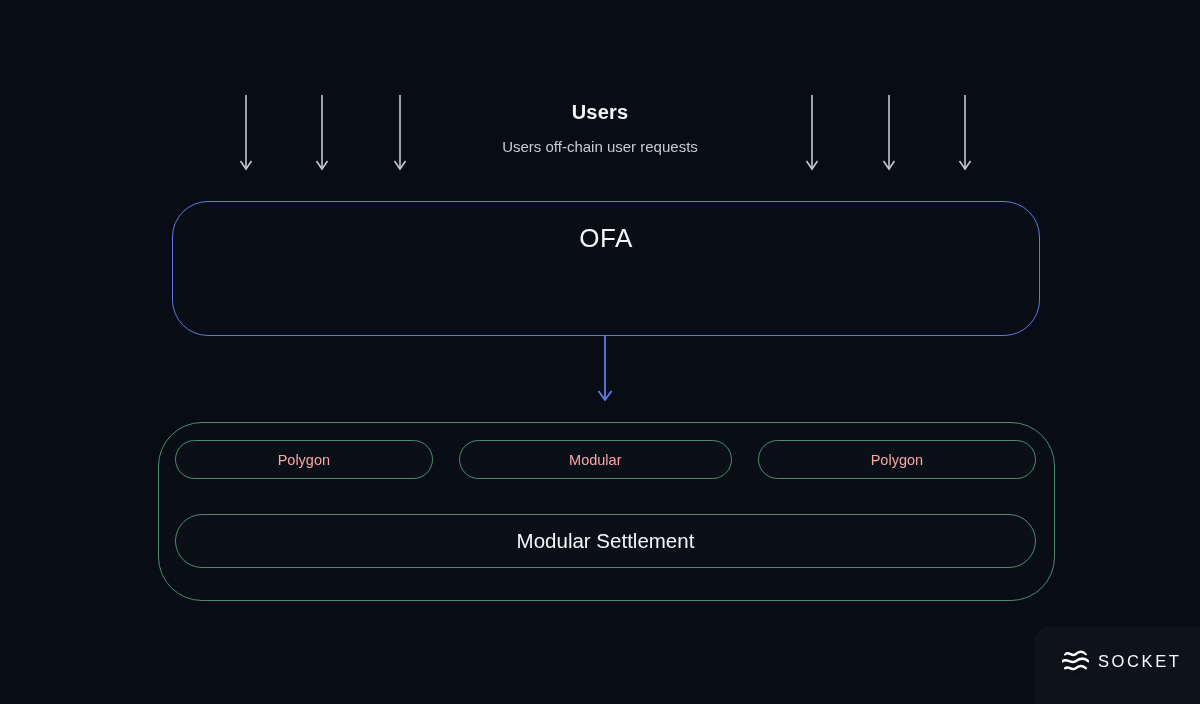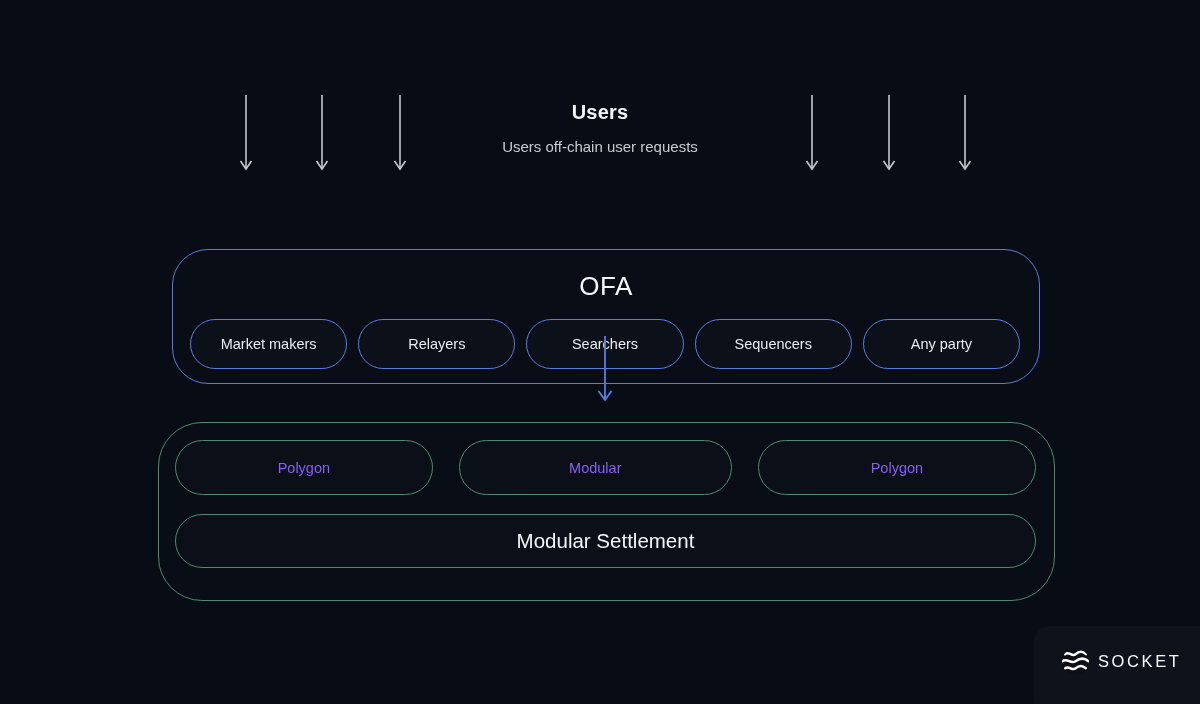--- a/index.html
+++ b/index.html
@@ -52,21 +52,20 @@
   .ofa-box {
     position: absolute;
     left: 172px;
     top: 201px;
     width: 868px;
     height: 135px;
     border: 1.5px solid #5a7ce0;
     border-radius: 36px;
     background: rgba(255,255,255,0.008);
     box-sizing: border-box;
-    margin-top: 48px;
   }
   .ofa-title {
     position: absolute;
     top: 21px;
     left: 0;
     width: 100%;
     text-align: center;
     font-size: 26px;
     font-weight: 500;
     letter-spacing: 0.5px;
@@ -119,29 +118,29 @@
   .chain-pills {
     position: absolute;
     left: 16px;
     right: 18px;
     top: 17px;
     display: flex;
     gap: 26px;
   }
   .chain-pill {
     flex: 1;
-    height: 55px;
+    height: 39px;
     border: 1.5px solid #4f8b6b;
     border-radius: 29px;
     background: rgba(255,255,255,0.012);
     display: flex;
     align-items: center;
     justify-content: center;
     font-size: 14.5px;
-    color: #8b5cf6;
+    color: #fca5a5;
     box-sizing: border-box;
     white-space: nowrap;
   }
   .modular-pill {
     position: absolute;
     left: 16px;
     right: 18px;
     top: 91px;
     height: 54px;
     border: 1.5px solid #4f8b6b;
@@ -210,27 +209,20 @@
   <svg class="down-arrow" style="left:957px" viewBox="0 0 16 80">
     <line x1="8" y1="1" x2="8" y2="74" stroke="#c4c8ce" stroke-width="1.6"></line>
     <polyline points="2.5,67 8,75 13.5,67" fill="none" stroke="#c4c8ce" stroke-width="1.6"></polyline>
   </svg>
 
   <div class="users-title">Users</div>
   <div class="users-subtitle">Users off-chain user requests</div>
 
   <div class="ofa-box">
     <div class="ofa-title">OFA</div>
-    <div class="ofa-pills">
-      <div class="pill">Market makers</div>
-      <div class="pill">Relayers</div>
-      <div class="pill">Searchers</div>
-      <div class="pill">Sequencers</div>
-      <div class="pill">Any party</div>
-    </div>
   </div>
 
   <svg class="flow-arrow" viewBox="0 0 18 68">
     <line x1="9" y1="0" x2="9" y2="62" stroke="#5b7fe6" stroke-width="1.8"></line>
     <polyline points="2.5,55 9,64 15.5,55" fill="none" stroke="#5b7fe6" stroke-width="1.8"></polyline>
   </svg>
 
   <div class="settlement-box">
     <div class="chain-pills">
       <div class="chain-pill">Polygon</div>

